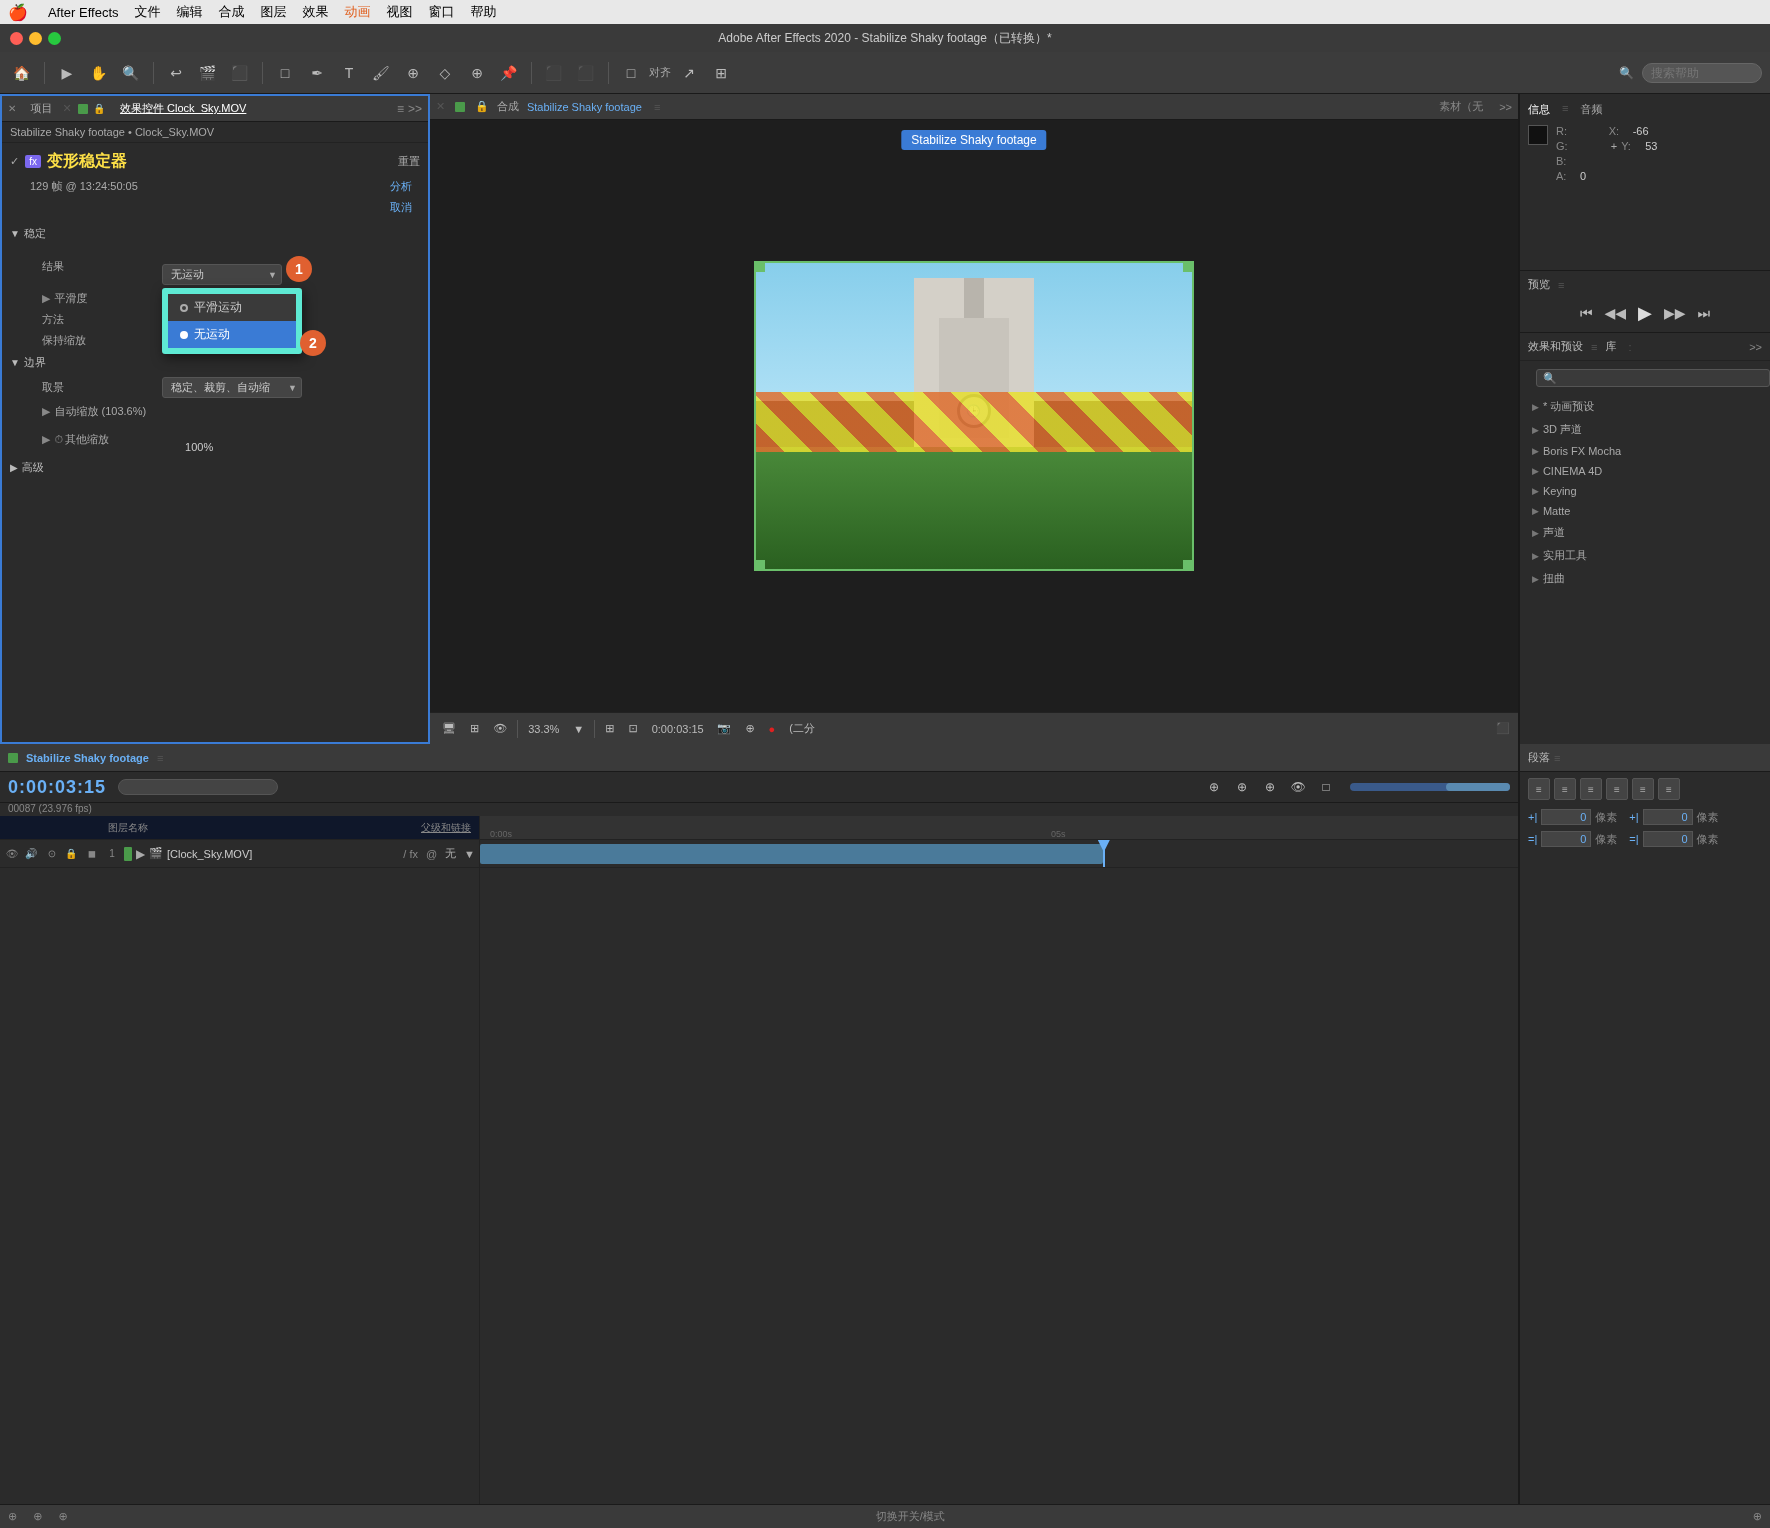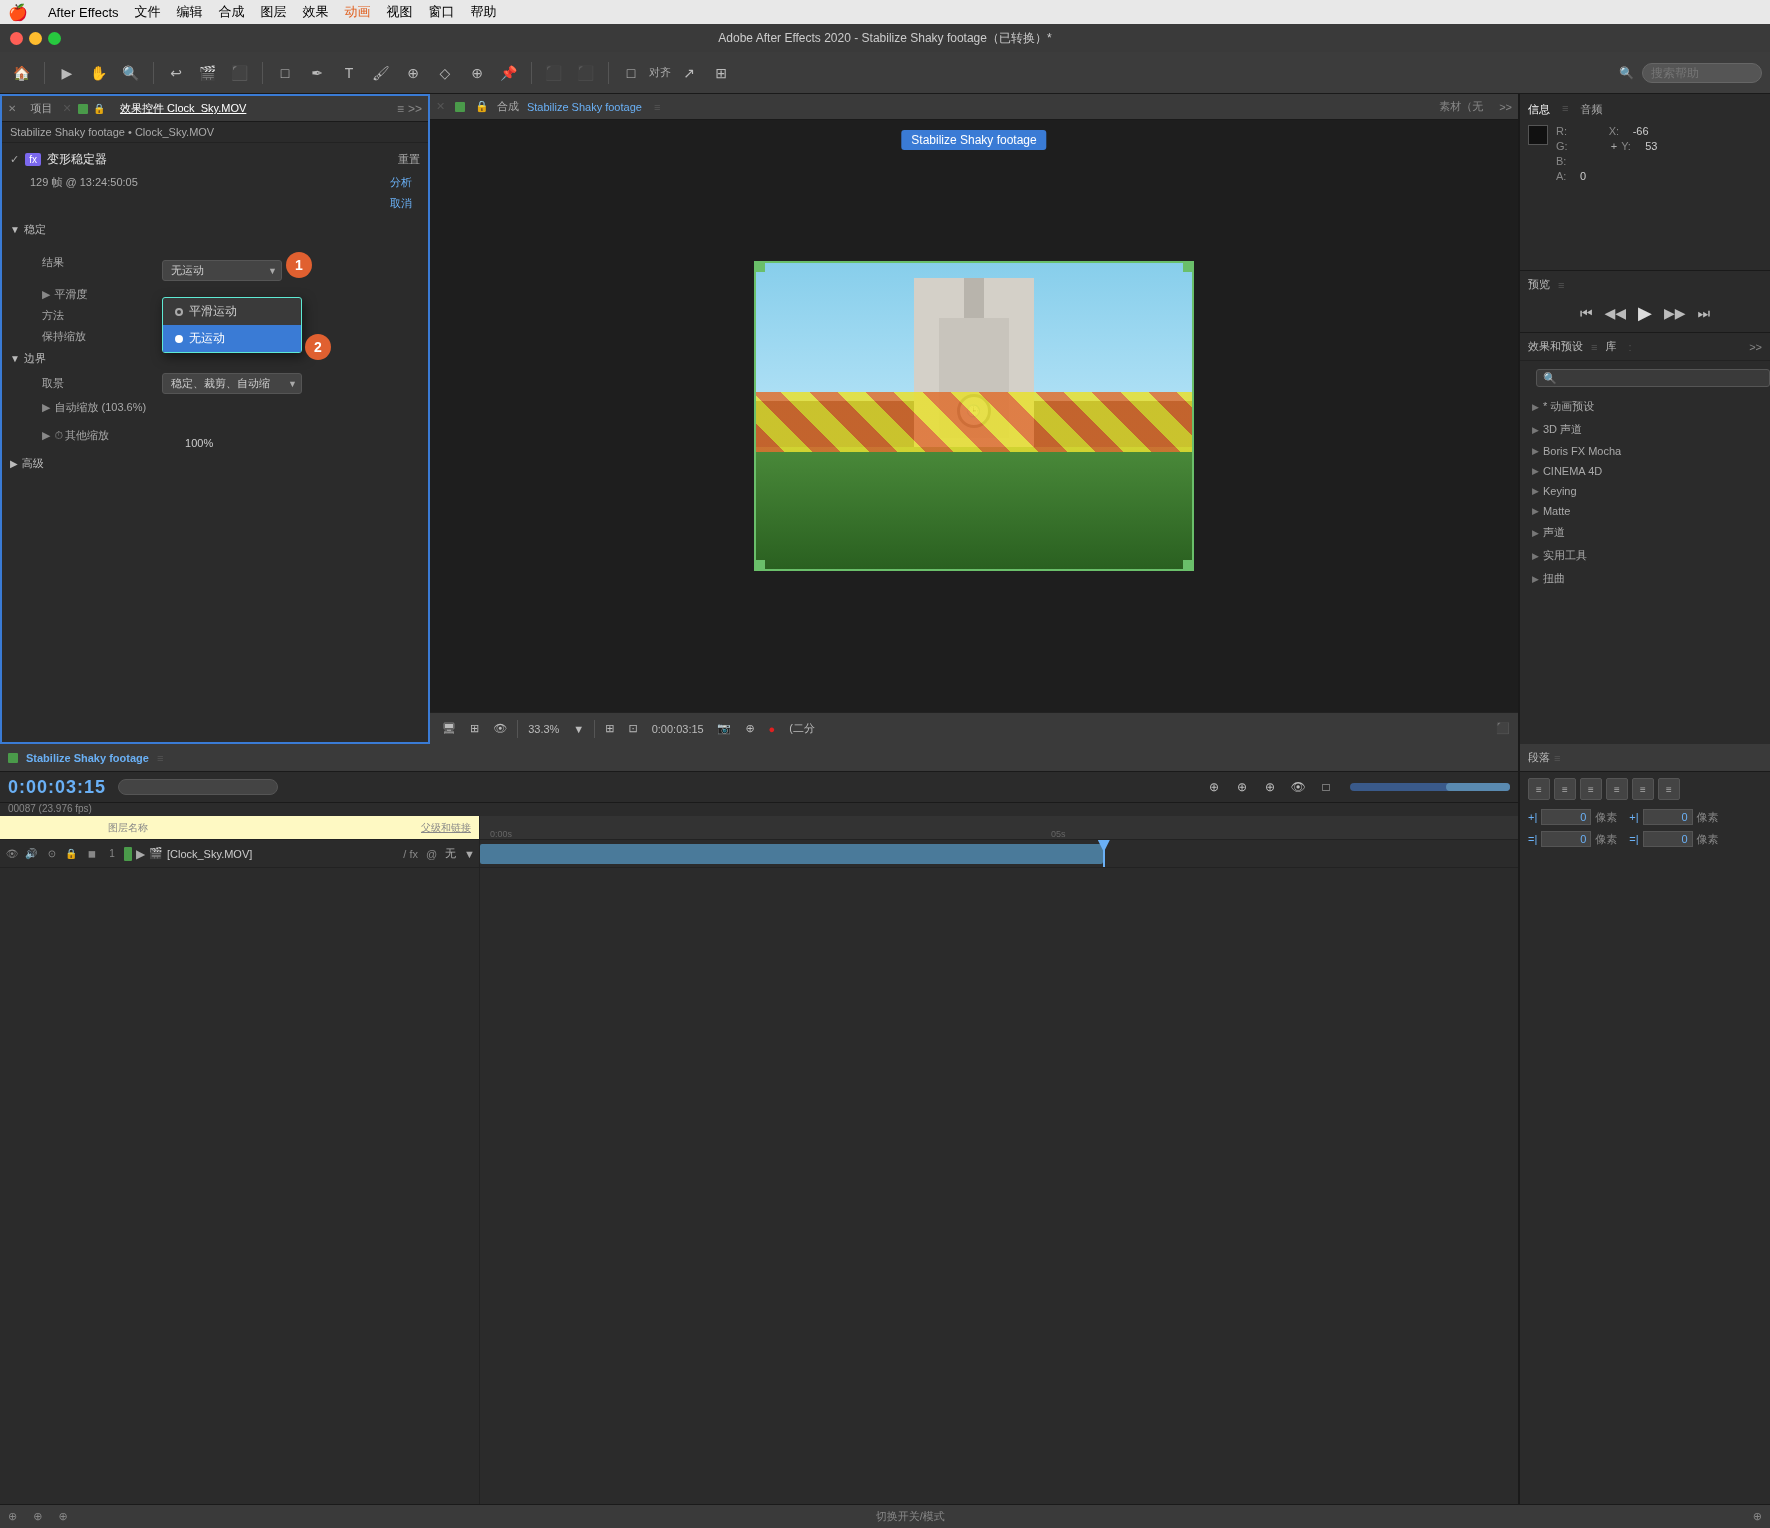--- a/index.html
+++ b/index.html
@@ -146,21 +146,21 @@
       gap: 6px;
       padding: 4px 0;
     }
     .fx-badge {
       background: #7b68ee;
       color: #fff;
       font-size: 10px;
       padding: 1px 4px;
       border-radius: 2px;
     }
-    .fx-name { font-size: 12px; color: #e5e5e5; font-weight: 400; }
+    .fx-name { font-size: 16px; color: #fde047; font-weight: 700; }
     .fx-reset { margin-left: auto; font-size: 11px; color: #aaa; cursor: pointer; }
 
     .fx-row {
       display: flex;
       align-items: center;
       padding: 3px 8px 3px 20px;
       font-size: 11px;
       color: #aaa;
       gap: 8px;
     }
@@ -215,24 +215,24 @@
       right: 4px;
       top: 50%;
       transform: translateY(-50%);
       font-size: 9px;
       color: #aaa;
     }
 
     
     .dropdown-popup {
       position: absolute;
-      top: 37px;
+      top: 24px;
       left: 0;
       background: #3a3a3a;
-      border: 1px solid #5eead4;
+      border: 6px solid #5eead4;
       border-radius: 3px;
       z-index: 100;
       min-width: 140px;
       box-shadow: 2px 4px 12px rgba(0,0,0,0.5);
     }
     .dropdown-option {
       padding: 5px 12px;
       font-size: 12px;
       color: #ccc;
       cursor: pointer;
@@ -580,21 +580,21 @@
       flex: 1;
       overflow: hidden;
     }
     .timeline-layers {
       width: 480px;
       flex-shrink: 0;
       border-right: 1px solid #222;
     }
     .tl-col-header {
       height: 24px;
-      background: #fef9c3;
+      background: #0f172a;
       display: flex;
       align-items: center;
       padding: 0 8px;
       font-size: 10px;
       color: #888;
       gap: 20px;
       border-bottom: 1px solid #222;
     }
     .tl-layer-row {
       height: 28px;

